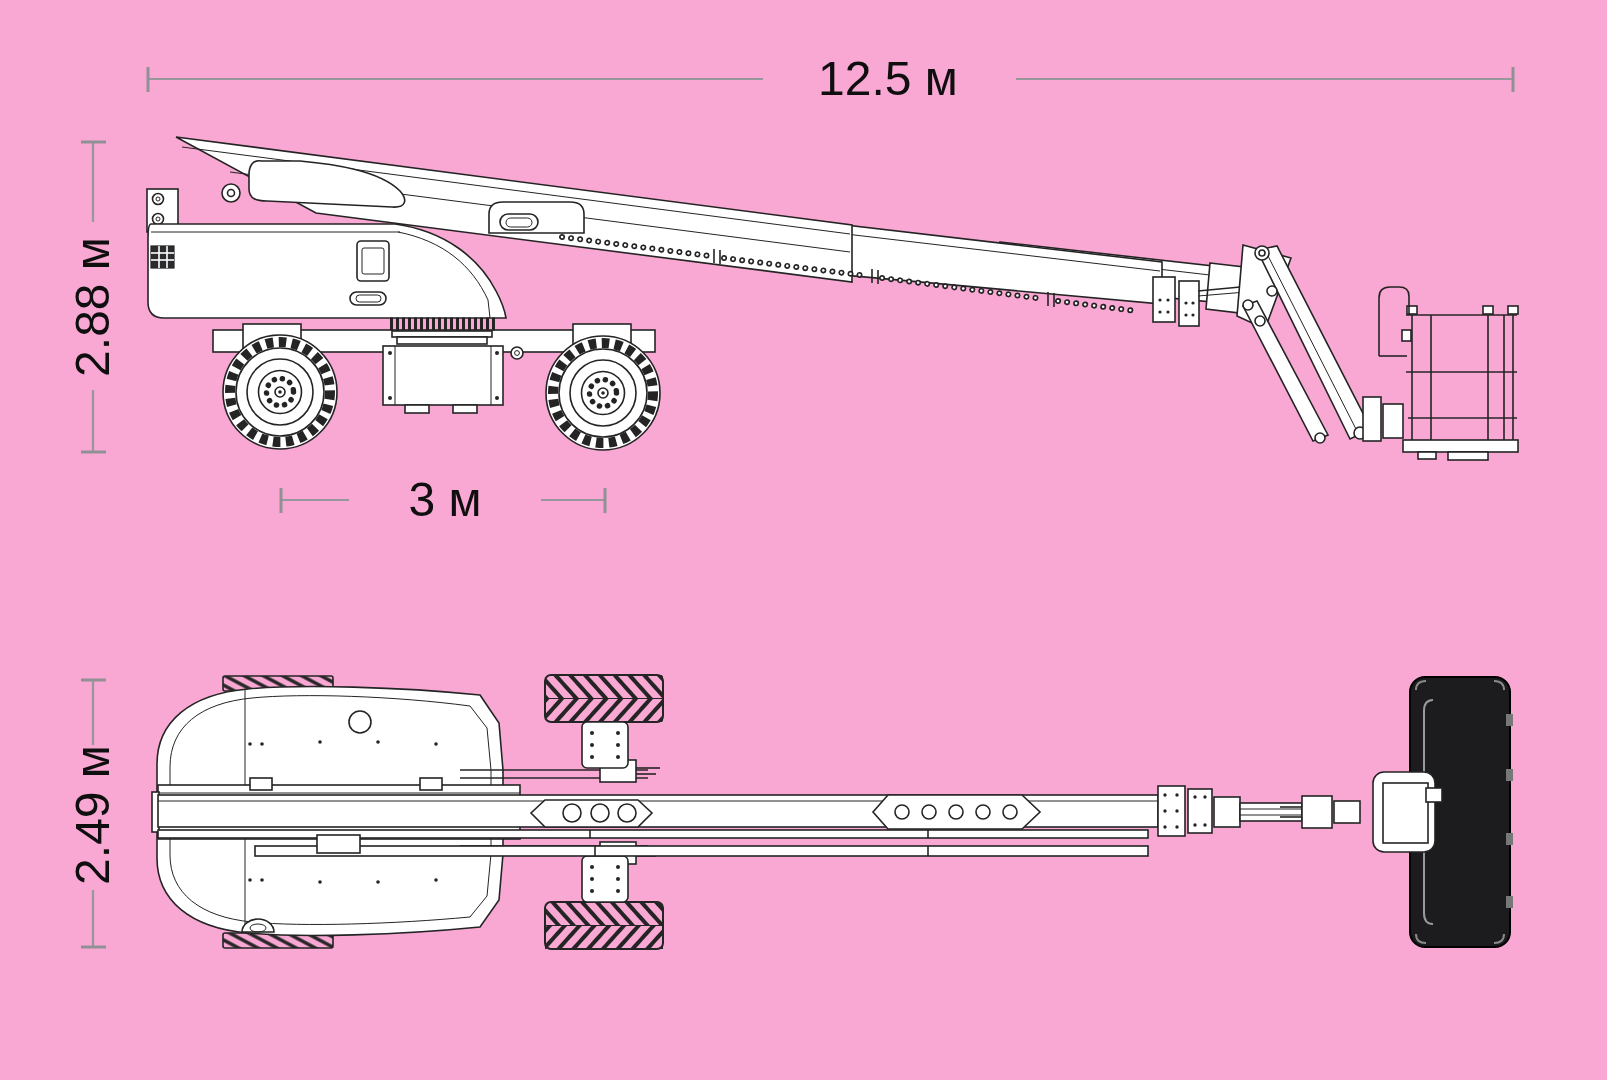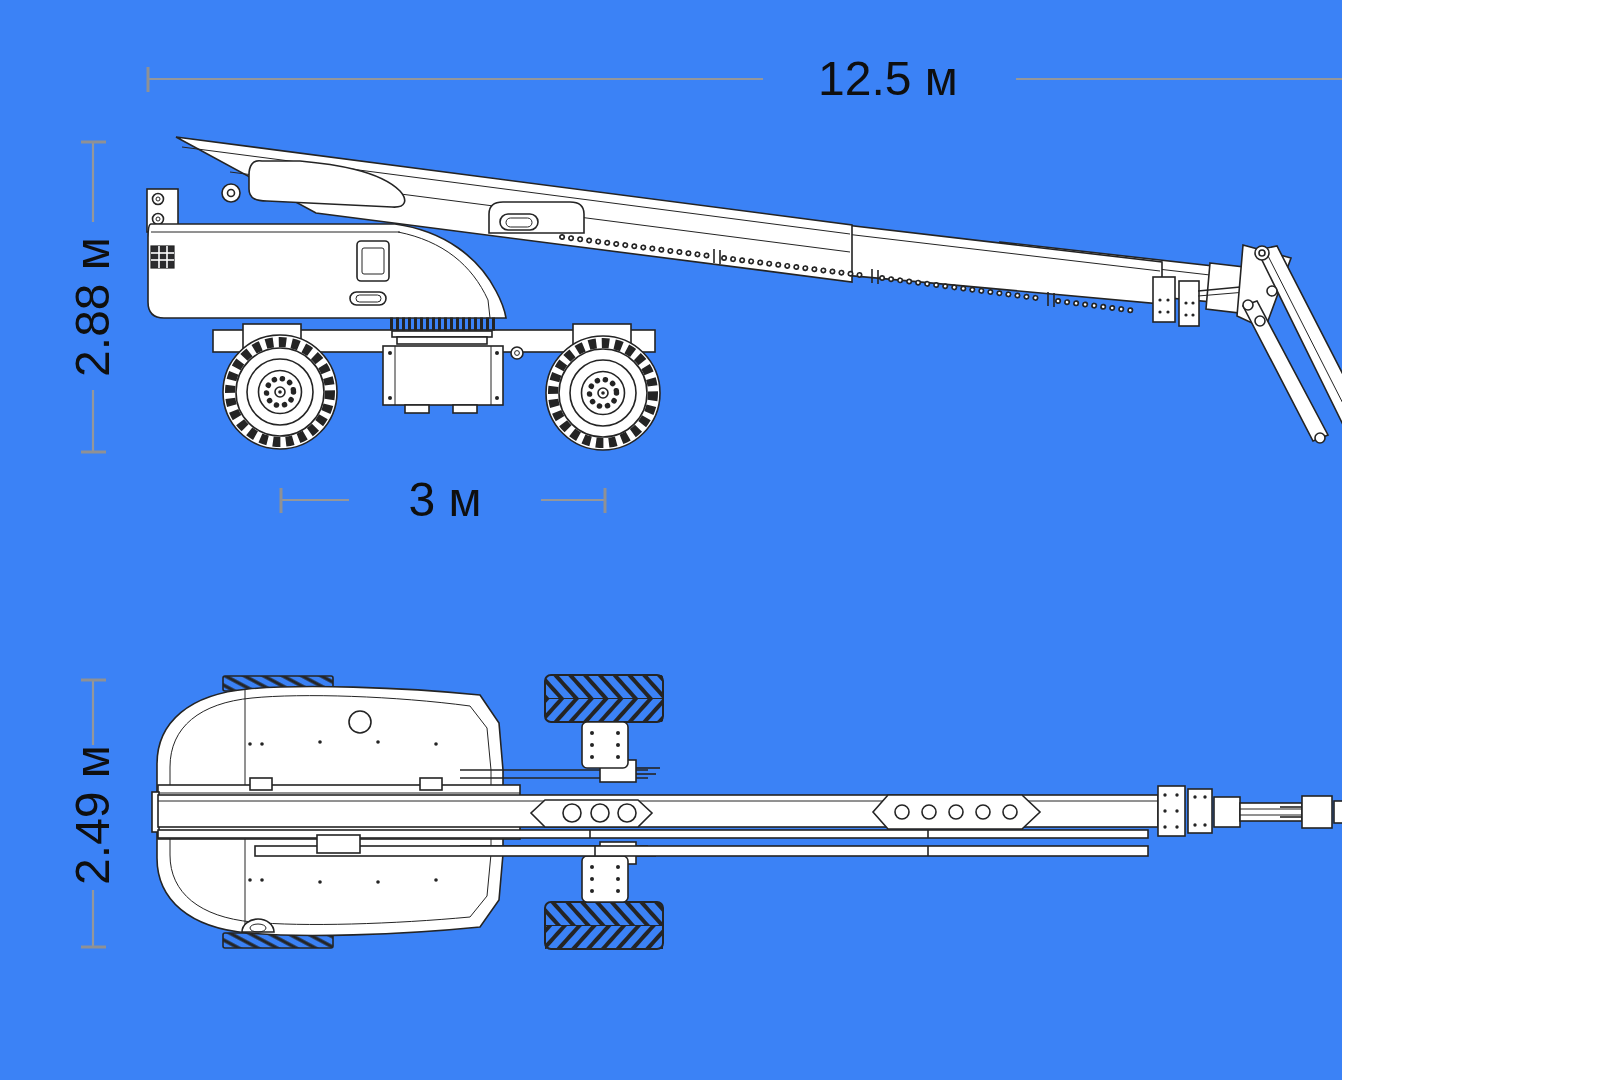--- a/index.html
+++ b/index.html
@@ -1,16 +1,16 @@
 <!DOCTYPE html>
 <html><head>
 <meta charset="utf-8">
 <style>
   html,body{margin:0;padding:0;background:#ffffff;}
-  .page{position:relative;width:1342px;height:1080px;background:#3b82f6;overflow:hidden;
+  .page{position:relative;width:1607px;height:1080px;background:#f9a8d4;overflow:hidden;
         font-family:"Liberation Sans", sans-serif;}
   svg{display:block;}
   .dim-line{stroke:#95979a;stroke-width:2.2;fill:none;}
   .dim-tick{stroke:#8f9194;stroke-width:3;fill:none;}
   .dim-text{fill:#0f0f0f;font-size:48px;font-weight:500;font-family:"Liberation Sans",sans-serif;}
   .ln{stroke:#242424;stroke-width:1.6;fill:none;}
   .lnf{stroke:#242424;stroke-width:1.6;fill:#ffffff;}
   .thin{stroke:#242424;stroke-width:1;fill:none;}
   .dot{fill:#242424;stroke:none;}
 </style>

